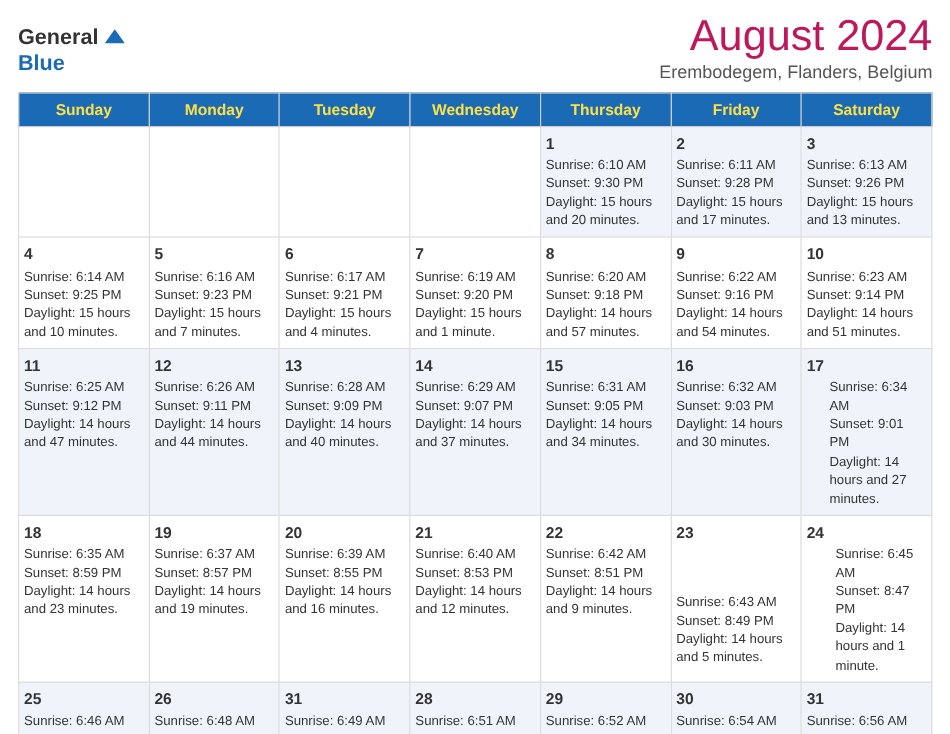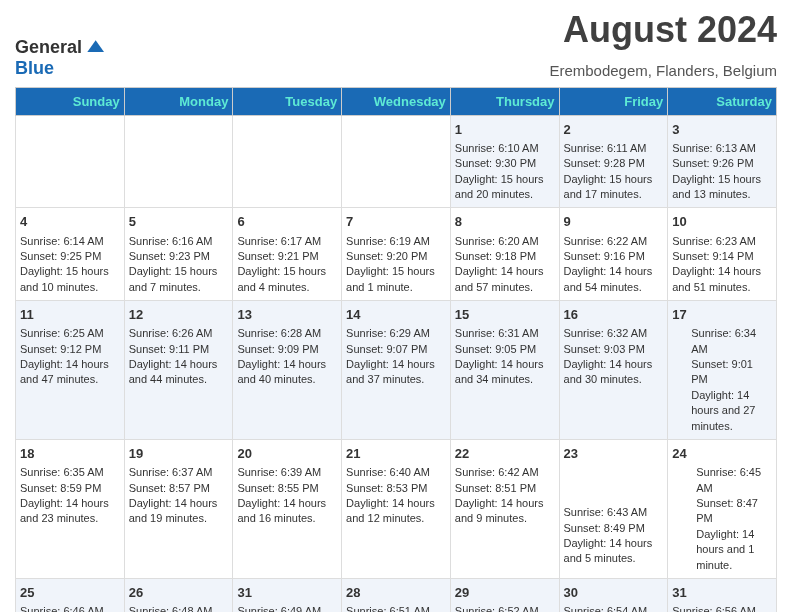--- a/index.html
+++ b/index.html
@@ -6,21 +6,21 @@
     body {
       font-family: Arial, sans-serif;
       background: #fff;
       width: 792px;
       min-height: 612px;
       padding: 10px 15px;
     }
     .header-area {
       display: flex;
       justify-content: space-between;
-      align-items: flex-end;
+      align-items: center;
       margin-bottom: 8px;
     }
     .logo {
       display: flex;
       flex-direction: column;
       align-items: flex-start;
       margin-top: 5px;
     }
     .logo-text {
       display: flex;
@@ -39,40 +39,40 @@
     .logo-icon {
       width: 20px;
       height: 20px;
       margin-left: 2px;
     }
     .title-area {
       text-align: right;
     }
     .month-year {
       font-size: 36px;
-      font-weight: bold;
-      color: #404040;
+      font-weight: normal;
+      color: #be185d;
       line-height: 1.1;
     }
     .location {
       font-size: 15px;
       color: #555;
-      margin-top: 12px;
+      margin-top: 2px;
     }
     table {
       width: 100%;
       border-collapse: collapse;
     }
     thead tr th {
       background-color: #1a6ab5;
-      color: #5eead4;
+      color: #fde047;
       font-size: 13px;
       font-weight: bold;
       padding: 6px 4px;
-      text-align: right;
+      text-align: center;
       border: 1px solid #ccc;
     }
     tbody tr td {
       vertical-align: top;
       padding: 5px 4px;
       border: 1px solid #ddd;
       font-size: 11px;
       color: #333;
       line-height: 1.4;
       min-height: 80px;

